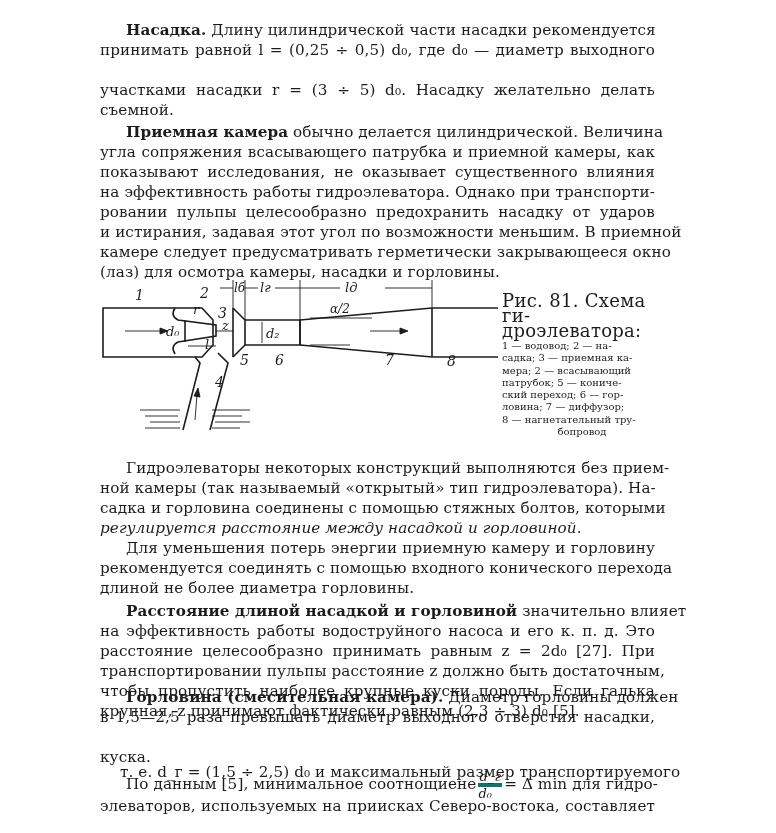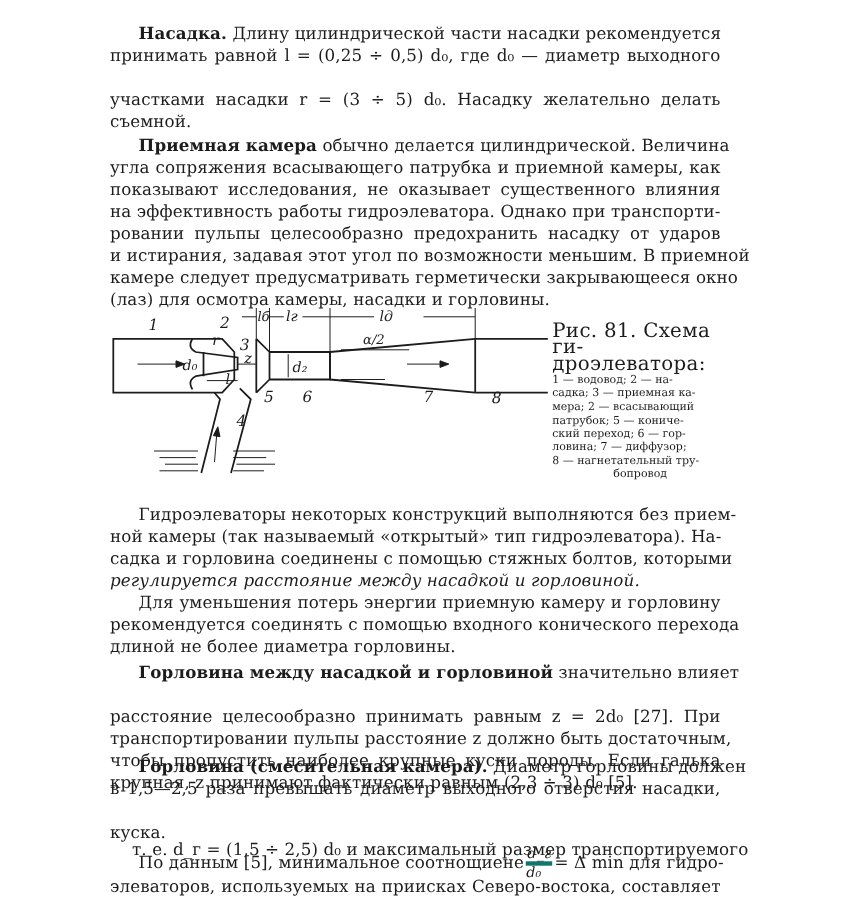--- a/index.html
+++ b/index.html
@@ -148,21 +148,22 @@
 
   <div class="line ind" style="top:458px;">Гидроэлеваторы некоторых конструкций выполняются без прием-</div>
   <div class="line" style="top:478px;">ной камеры (так называемый «открытый» тип гидроэлеватора). На-</div>
   <div class="line" style="top:498px;">садка и горловина соединены с помощью стяжных болтов, которыми</div>
   <div class="line last" style="top:518px;font-style:italic;">регулируется расстояние между насадкой и горловиной.</div>
 
   <div class="line ind" style="top:538px;">Для уменьшения потерь энергии приемную камеру и горловину</div>
   <div class="line" style="top:558px;">рекомендуется соединять с помощью входного конического перехода</div>
   <div class="line last" style="top:578px;">длиной не более диаметра горловины.</div>
 
-  <div class="line ind" style="top:601px;"><b>Горловина между насадкой и горловиной</b> <span>значительно влияет</span></div>
+  <div class="line ind" style="top:601px;"><b>Расстояние длиной насадкой и горловиной</b> <span>значительно влияет</span></div>
+  <div class="line" style="top:621px;">на эффективность работы водоструйного насоса и его к. п. д. Это</div>
   <div class="line" style="top:641px;"><span>расстояние целесообразно принимать равным</span> <span>z = 2d₀ [27]. При</span></div>
   <div class="line" style="top:681px;">чтобы пропустить наиболее крупные куски породы. Если галька</div>
   <div class="line" style="top:661px;"><span>транспортировании пульпы расстояние</span> <span>z должно быть достаточным,</span></div>
   <div class="line last" style="top:701px;"><span>крупная,</span> <span>z принимают фактически равным (2,3 ÷ 3) d₀ [5].</span></div>
 
   <div class="line ind" style="top:687px;"><b>Горловина (смесительная камера).</b> <span>Диаметр горловины должен</span></div>
   <div class="line" style="top:707px;">в 1,5—2,5 раза превышать диаметр выходного отверстия насадки,</div>
   <div class="line" style="top:762px;margin-left:20px;"><span>т. е.</span> <span>d_г = (1,5 ÷ 2,5) d₀ и максимальный размер транспортируемого</span></div>
   <div class="line last" style="top:747px;">куска.</div>
 

